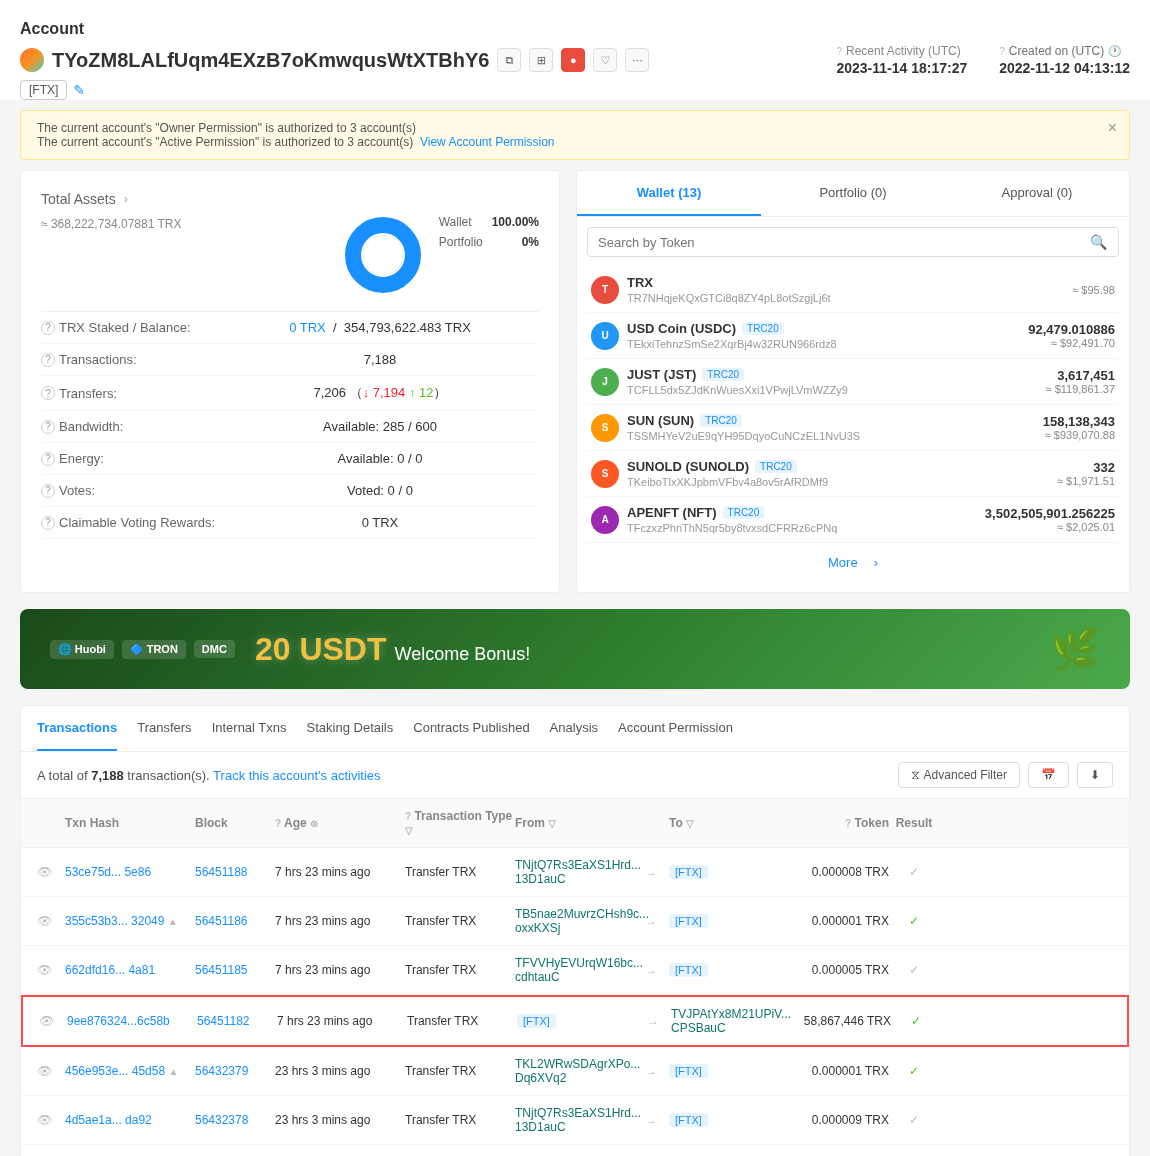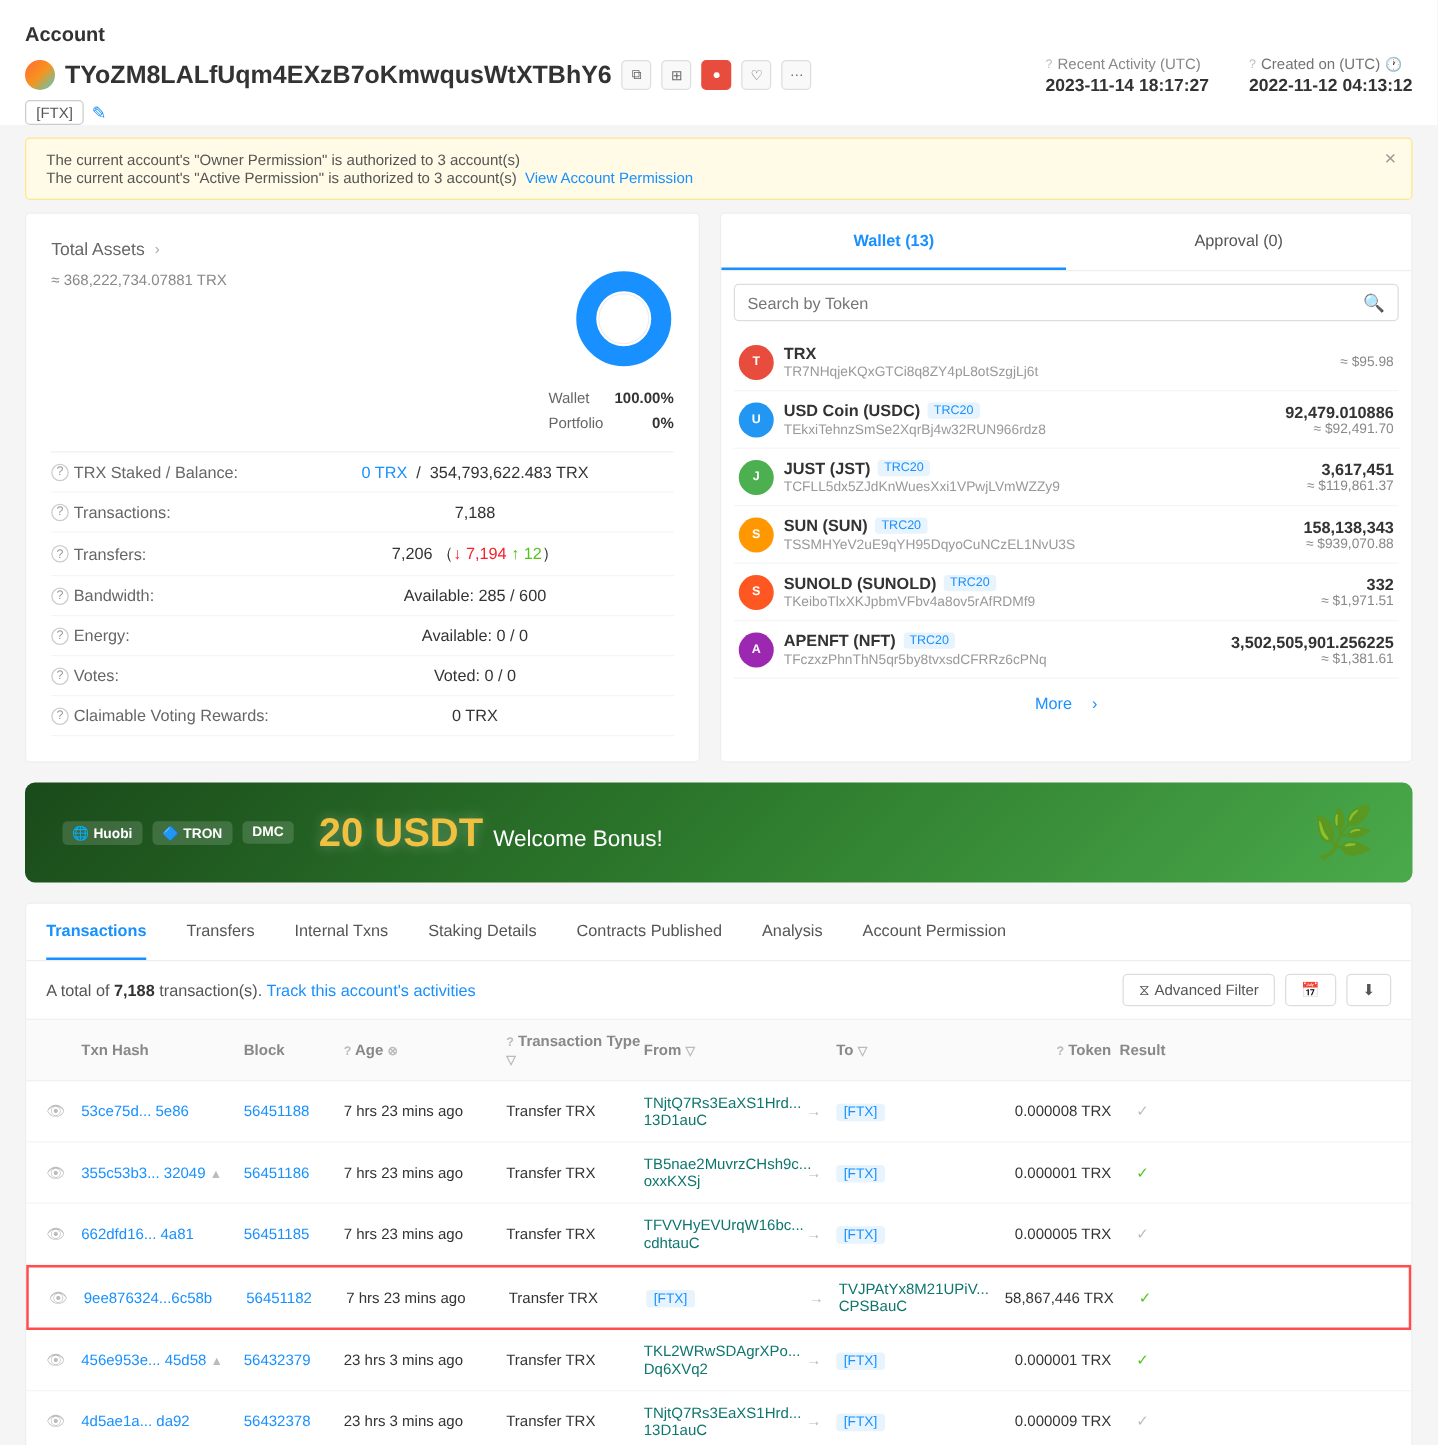--- a/index.html
+++ b/index.html
@@ -23,21 +23,21 @@
     
     .total-assets-header { display: flex; align-items: center; gap: 8px; margin-bottom: 8px; }
     .total-assets-title { font-size: 14px; color: #666; }
     .arrow-icon { color: #aaa; font-size: 12px; cursor: pointer; }
     
     .assets-row { display: flex; align-items: flex-start; justify-content: space-between; }
     .assets-amount { }
     .assets-usd { font-size: 26px; font-weight: bold; color: #333; }
     .assets-trx { font-size: 12px; color: #888; margin-top: 2px; }
     
-    .donut-section { display: flex; align-items: flex-end; gap: 16px; flex-direction: column; }
+    .donut-section { display: flex; align-items: flex-start; gap: 16px; }
     .donut { width: 80px; height: 80px; position: relative; }
     .donut svg { width: 80px; height: 80px; }
     .donut-labels { display: flex; flex-direction: column; gap: 6px; }
     .donut-label-item { display: flex; justify-content: space-between; gap: 20px; font-size: 12px; }
     .donut-label-name { color: #666; }
     .donut-label-pct { font-weight: bold; color: #333; }
     
     .stats-table { width: 100%; margin-top: 16px; border-top: 1px solid #f0f0f0; }
     .stats-row { display: flex; align-items: center; padding: 8px 0; border-bottom: 1px solid #f5f5f5; font-size: 13px; }
     .stats-label { color: #666; display: flex; align-items: center; gap: 4px; width: 180px; flex-shrink: 0; }
@@ -74,21 +74,21 @@
     .banner { margin: 0 20px 16px; border-radius: 8px; overflow: hidden; height: 80px; background: linear-gradient(135deg, #1a4a1a, #2d7a2d, #4aaa4a); display: flex; align-items: center; padding: 0 30px; gap: 20px; }
     .banner-logos { display: flex; align-items: center; gap: 8px; }
     .banner-logo { background: rgba(255,255,255,0.15); border-radius: 4px; padding: 3px 8px; color: #fff; font-size: 11px; font-weight: bold; }
     .banner-text { font-size: 32px; font-weight: 900; color: #fff; text-shadow: 0 0 10px rgba(255,255,255,0.3); }
     .banner-usdt { color: #f0c040; }
     .banner-sub { font-size: 18px; color: #fff; }
     .banner-icon { font-size: 40px; margin-left: auto; }
     
     
     .txns-section { margin: 0 20px; background: #fff; border: 1px solid #eee; border-radius: 4px; }
-    .txns-tabs { display: flex; border-bottom: 1px solid #eee; padding: 0 16px; gap: 32px; }
+    .txns-tabs { display: flex; border-bottom: 1px solid #eee; padding: 0 16px; gap: 20px; }
     .txn-tab { padding: 14px 0; font-size: 13px; color: #555; cursor: pointer; border-bottom: 2px solid transparent; }
     .txn-tab.active { color: #1890ff; border-bottom-color: #1890ff; font-weight: bold; }
     
     .txns-toolbar { display: flex; align-items: center; justify-content: space-between; padding: 10px 16px; border-bottom: 1px solid #f0f0f0; }
     .txns-count { font-size: 13px; color: #555; }
     .txns-count strong { color: #333; }
     .txns-count a { color: #1890ff; text-decoration: none; }
     .toolbar-right { display: flex; gap: 8px; }
     .toolbar-btn { border: 1px solid #ddd; border-radius: 4px; padding: 5px 12px; cursor: pointer; font-size: 12px; color: #555; background: #fff; display: flex; align-items: center; gap: 4px; }
     .txns-table-header { display: flex; align-items: center; padding: 10px 16px; background: #fafafa; border-bottom: 1px solid #f0f0f0; font-size: 12px; color: #888; font-weight: bold; }
@@ -250,20 +250,21 @@
           <span>Claimable Voting Rewards:</span>
         </div>
         <div class="stats-value">0 TRX</div>
       </div>
     </div>
   </div>
 
   <div class="right-panel">
     <div class="tabs-header">
       <div class="tab-btn active">Wallet (13)</div>
+      <div class="tab-btn">Portfolio (0)</div>
       <div class="tab-btn">Approval (0)</div>
     </div>
     <div class="wallet-content">
       <div class="search-bar">
         <input type="text" placeholder="Search by Token" style="">
         <span class="search-icon">🔍</span>
       </div>
 
       <div id="token-list">
           <div class="token-row">
@@ -352,21 +353,21 @@
     </div>
     <div class="token-info">
       <div class="token-name-row">
         <span class="token-name">APENFT (NFT)</span>
         <span class="token-standard">TRC20</span>
       </div>
       <div class="token-address">TFczxzPhnThN5qr5by8tvxsdCFRRz6cPNq</div>
     </div>
     <div class="token-amount">
       <div class="token-balance">3,502,505,901.256225</div>
-      <div class="token-usd">≈ $1,381.61</div>
+      <div class="token-usd">≈ $2,025.01</div>
     </div>
   </div>
         </div>
 
       <div class="more-link">
         <span>More</span>
         <span>›</span>
       </div>
     </div>
   </div>

